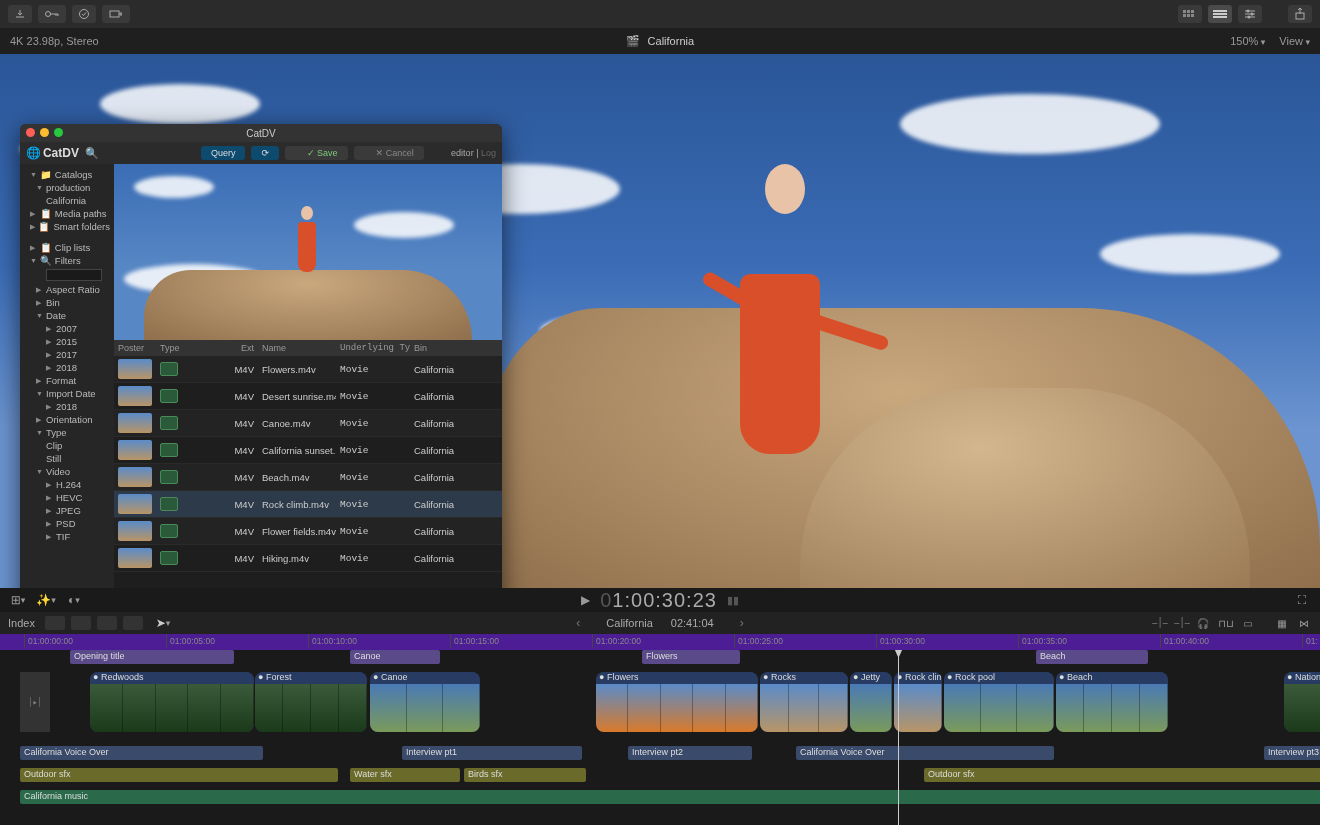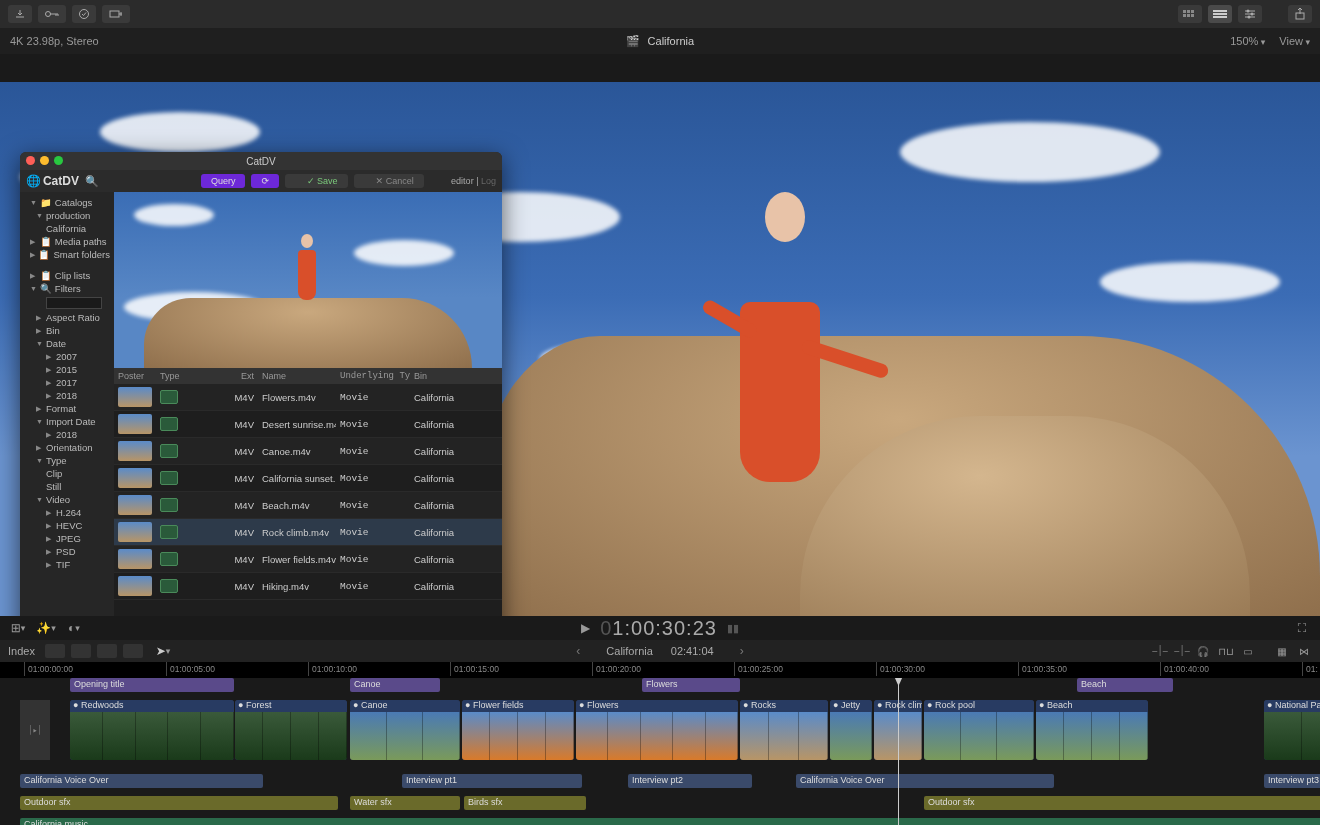--- a/index.html
+++ b/index.html
@@ -11,42 +11,42 @@
 .tb-spacer { flex: 1; }
 .tb-btn.wide { width: 28px; }
 
 
 .info-bar { height: 26px; background: #1f1f1f; display: flex; align-items: center; padding: 0 10px; color: #999; font-size: 11px; }
 .info-center { position: absolute; left: 50%; transform: translateX(-50%); display: flex; align-items: center; gap: 8px; color: #ccc; }
 .info-right { margin-left: auto; display: flex; gap: 14px; align-items: center; }
 .chev::after { content: " \25BE"; color: #999; font-size: 9px; }
 
 
-.viewer { position: relative; height: 534px; background: linear-gradient(180deg, #2a5698 0%, #3b6cb5 40%, #6b94d0 70%); overflow: hidden; margin-top: 28px; }
+.viewer { position: relative; height: 534px; background: linear-gradient(180deg, #2a5698 0%, #3b6cb5 40%, #6b94d0 70%); overflow: hidden; }
 .viewer .clouds { position: absolute; inset: 0; }
 .cloud { position: absolute; background: rgba(255,255,255,0.85); border-radius: 50%; filter: blur(2px); }
 .rock { position: absolute; bottom: 0; left: 480px; right: 0; height: 280px; background: radial-gradient(ellipse at 50% 30%, #c9a87e, #8f6f4c); border-radius: 120px 240px 0 0 / 160px 240px 0 0; }
 .rock2 { position: absolute; bottom: 0; left: 800px; width: 450px; height: 200px; background: radial-gradient(ellipse at 40% 30%, #d4b68e, #9a7b56); border-radius: 180px 180px 0 0; }
 .person { position: absolute; top: 70px; left: 680px; width: 220px; height: 420px; }
 .person .body { position: absolute; top: 150px; left: 60px; width: 80px; height: 180px; background: #d94f2a; border-radius: 10px 10px 30px 30px; }
 .person .head { position: absolute; top: 40px; left: 85px; width: 40px; height: 50px; background: #e8c3a8; border-radius: 50%; }
 .person .hair { position: absolute; top: 40px; left: 70px; width: 75px; height: 140px; background: linear-gradient(180deg, #d9b576, #b8925b); border-radius: 40px 40px 10px 10px; z-index: -1; }
 .person .arm-l { position: absolute; top: 160px; left: 20px; width: 60px; height: 14px; background: #d94f2a; transform: rotate(30deg); border-radius: 8px; }
 .person .arm-r { position: absolute; top: 200px; left: 120px; width: 90px; height: 14px; background: #d94f2a; transform: rotate(18deg); border-radius: 8px; }
 
 
 .catdv { position: absolute; top: 70px; left: 20px; width: 482px; height: 494px; background: #2a2a2a; border-radius: 6px; box-shadow: 0 6px 24px rgba(0,0,0,0.6); overflow: hidden; display: flex; flex-direction: column; }
 .catdv-title { height: 18px; background: #333; display: flex; align-items: center; justify-content: center; position: relative; font-size: 10px; color: #ccc; }
 .traffic { position: absolute; left: 6px; top: 4px; display: flex; gap: 5px; }
 .traffic span { width: 9px; height: 9px; border-radius: 50%; display: block; }
 .t-r { background: #ff5f57; } .t-y { background: #febc2e; } .t-g { background: #28c840; }
 .catdv-toolbar { height: 22px; background: #2b2b2b; display: flex; align-items: center; gap: 6px; padding: 0 6px; }
 .catdv-logo { font-size: 12px; font-weight: 600; color: #ddd; display: flex; align-items: center; gap: 2px; }
 .catdv-search { flex: 0 0 auto; width: 14px; color: #ccc; }
-.catdv-btn { background: #6d28d9; color: #ddd; font-size: 9px; padding: 2px 10px; border-radius: 3px; }
+.catdv-btn { background: #0c4a6e; color: #ddd; font-size: 9px; padding: 2px 10px; border-radius: 3px; }
 .catdv-btn.dim { background: #3a3a3a; color: #888; padding-left: 22px; }
 .catdv-btn.green { color: #7bc97b; }
 .catdv-user { margin-left: auto; font-size: 9px; color: #aaa; }
 .catdv-body { flex: 1; display: flex; overflow: hidden; }
 .catdv-sidebar { width: 94px; background: #262626; padding: 4px 0; overflow: hidden; font-size: 9.5px; color: #bbb; }
 .cs-item { padding: 1px 4px 1px 10px; white-space: nowrap; display: flex; align-items: center; gap: 3px; }
 .cs-item.l1 { padding-left: 16px; } .cs-item.l2 { padding-left: 26px; }
 .cs-item .tri { font-size: 7px; color: #888; width: 7px; display: inline-block; }
 .cs-filter-input { margin: 2px 4px 2px 26px; height: 12px; width: 56px; background: #1a1a1a; border: 1px solid #444; }
 .catdv-main { flex: 1; display: flex; flex-direction: column; background: #1e1e1e; }
@@ -79,37 +79,37 @@
 .tl-header { height: 22px; background: #222; display: flex; align-items: center; padding: 0 8px; gap: 10px; position: relative; }
 .tl-btn { color: #aaa; font-size: 11px; }
 .tl-tools { display: flex; gap: 6px; }
 .tl-tool { width: 20px; height: 14px; background: #333; border-radius: 2px; }
 .tl-center { position: absolute; left: 50%; transform: translateX(-50%); display: flex; gap: 18px; align-items: center; color: #aaa; font-size: 11px; }
 .tl-nav { color: #777; font-size: 12px; padding: 0 8px; }
 .tl-right-tools { margin-left: auto; display: flex; gap: 6px; }
 .tl-rt { width: 16px; height: 14px; color: #999; font-size: 10px; display: flex; align-items: center; justify-content: center; }
 
 
-.ruler { height: 16px; background: #000000; position: relative; font-size: 8.5px; color: #888; font-family: Menlo, monospace; }
+.ruler { height: 16px; background: #4c1d95; position: relative; font-size: 8.5px; color: #888; font-family: Menlo, monospace; }
 .ruler-mark { position: absolute; top: 2px; }
 .ruler-mark::before { content: ""; position: absolute; left: -4px; top: -2px; width: 1px; height: 14px; background: #444; }
 .playhead { position: absolute; left: 898px; top: 0; width: 1px; height: 186px; background: #ccc; z-index: 50; }
 .playhead::before { content: ""; position: absolute; top: -2px; left: -4px; width: 9px; height: 10px; background: #ccc; clip-path: polygon(0 0, 100% 0, 50% 100%); }
 
 
 .tracks { position: relative; background: #1a1a1a; height: 175px; padding-left: 20px; overflow: hidden; }
 .track-row { position: relative; height: 16px; margin-bottom: 1px; }
 .track-row.video { height: 62px; }
 .track-row.gap { height: 4px; }
 .clip { position: absolute; top: 0; height: 14px; border-radius: 2px; font-size: 9px; color: #ddd; padding: 1px 4px; overflow: hidden; white-space: nowrap; }
 .clip.title { background: #5a4a8a; }
 .clip.audio-v { background: #3a4a6a; }
 .clip.audio-s { background: #6a6a2a; }
 .clip.audio-m { background: #2a6a4a; }
-.vclip { position: absolute; top: 0; height: 60px; display: flex; flex-direction: column; border-radius: 3px; overflow: hidden; background: #2a3a5a; }
+.vclip { position: absolute; top: 0; height: 60px; display: flex; flex-direction: column; border-radius: 8px; overflow: hidden; background: #2a3a5a; margin-left: 20px; }
 .vclip-label { height: 12px; font-size: 9px; color: #ddd; padding: 0 3px; background: rgba(40,60,100,0.85); white-space: nowrap; overflow: hidden; }
 .vclip-thumbs { flex: 1; display: flex; }
 .vclip-thumbs div { flex: 1; background: linear-gradient(180deg, #4a7ab5, #7a9a5a); border-right: 1px solid rgba(0,0,0,0.3); }
 .vclip.forest .vclip-thumbs div { background: linear-gradient(180deg, #3a5a3a, #1a3a1a); }
 .vclip.orange .vclip-thumbs div { background: linear-gradient(180deg, #5a8bc9, #d97a2a); }
 .vclip.rock .vclip-thumbs div { background: linear-gradient(180deg, #5a8bc9, #b89566); }
 .clip-head { position: absolute; left: 0; top: 0; width: 30px; height: 60px; background: #333; display: flex; align-items: center; justify-content: center; color: #888; font-size: 9px; }
 
 svg { display: block; }
 </style>
@@ -502,21 +502,21 @@
       <div class="ruler-mark" style="left: 1306px;">01:</div>
     </div>
 </div>
 
 <div class="tracks">
   <div class="playhead"></div>
   <div class="track-row" id="tr-titles">
       <div class="clip title" style="left: 50px; width: 164px;">Opening title</div>
       <div class="clip title" style="left: 330px; width: 90px;">Canoe</div>
       <div class="clip title" style="left: 622px; width: 98px;">Flowers</div>
-      <div class="clip title" style="left: 1057px; width: 96px;">Beach</div>
+      <div class="clip title" style="left: 1016px; width: 112px;">Beach</div>
     </div>
   <div class="track-row gap"></div>
   <div class="track-row video" id="tr-video">
     <div class="clip-head">⏐▸⏐</div>
   <div class="vclip forest" style="left: 50px; width: 164px;">
         <div class="vclip-label">● Redwoods</div>
         <div class="vclip-thumbs">
           <div></div>
           <div></div>
           <div></div>
@@ -529,29 +529,20 @@
         <div class="vclip-thumbs">
           <div></div>
           <div></div>
           <div></div>
           <div></div>
         </div>
       </div>
       <div class="vclip " style="left: 330px; width: 110px;">
         <div class="vclip-label">● Canoe</div>
         <div class="vclip-thumbs">
-          <div></div>
-          <div></div>
-          <div></div>
-        </div>
-      </div>
-      <div class="vclip orange" style="left: 442px; width: 112px;">
-        <div class="vclip-label">● Flower fields</div>
-        <div class="vclip-thumbs">
-          <div></div>
           <div></div>
           <div></div>
           <div></div>
         </div>
       </div>
       <div class="vclip orange" style="left: 556px; width: 162px;">
         <div class="vclip-label">● Flowers</div>
         <div class="vclip-thumbs">
           <div></div>
           <div></div>

